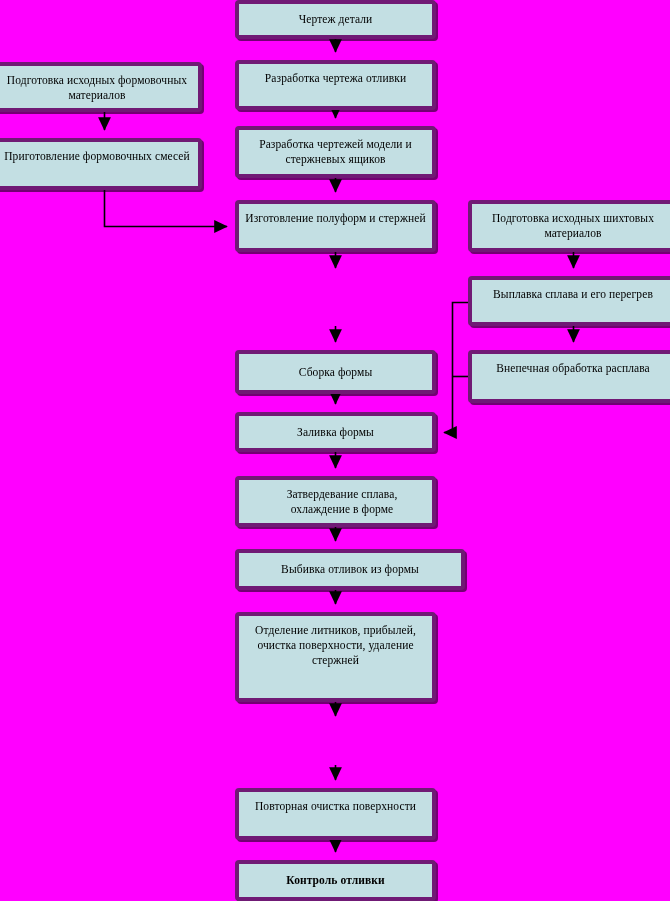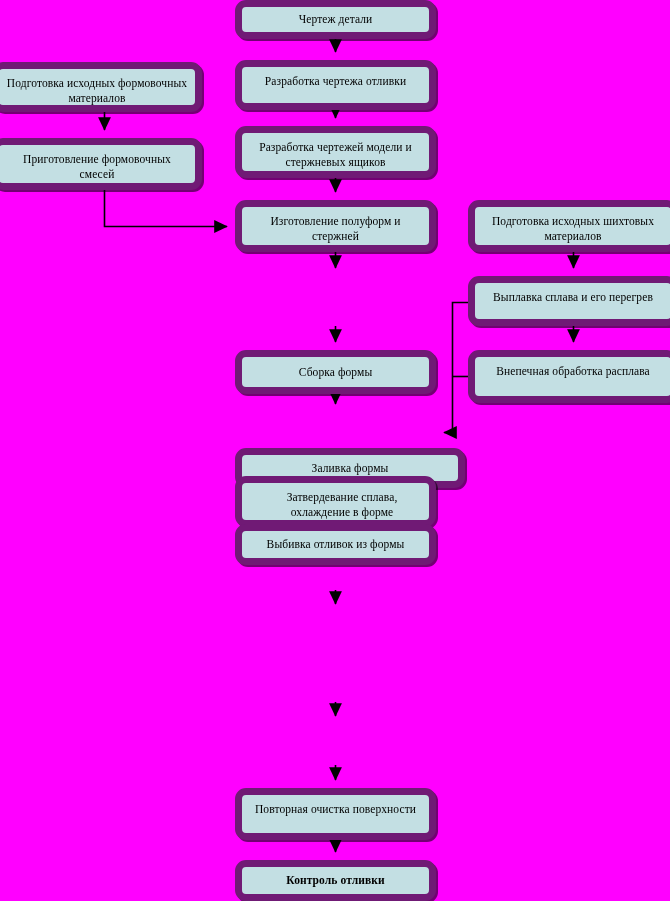--- a/index.html
+++ b/index.html
@@ -15,22 +15,22 @@
   }
   #canvas {
     position: relative;
     width: 670px;
     height: 901px;
   }
   .node {
     position: absolute;
     box-sizing: border-box;
     background: #c3dfe3;
-    border: 7px solid #701a75;
-    border-radius: 11px;
+    border: 4px solid #701a75;
+    border-radius: 4px;
     box-shadow: 2px 2px 0 0 rgba(0,0,0,0.55);
     display: flex;
     align-items: center;
     justify-content: center;
     text-align: center;
     padding: 2px 6px;
     font-size: 11.5px;
     line-height: 15px;
     color: #000000;
     letter-spacing: 0.1px;
@@ -113,32 +113,35 @@
 
   <div class="node align-top" style="left:235px; top:200px; width:201px; height:52px;">
     <span>Изготовление полуформ и стержней</span>
   </div>
 
 
   <div class="node" style="left:235px; top:350px; width:201px; height:44px;">
     <span>Сборка формы</span>
   </div>
 
-  <div class="node" style="left:235px; top:412px; width:230px; height:40px;margin-top:36px;">
+  <div class="node" style="left:235px; top:412px; width:201px; height:40px;">
     <span>Заливка формы</span>
   </div>
 
   <div class="node align-top" style="left:235px; top:476px; width:201px; height:51px;padding-left:19px;">
     <span>Затвердевание сплава, охлаждение в форме</span>
   </div>
 
-  <div class="node" style="left:235px; top:524px; width:201px; height:41px;">
+  <div class="node" style="left:235px; top:549px; width:230px; height:41px;">
     <span>Выбивка отливок из формы</span>
   </div>
 
+  <div class="node align-top" style="left:235px; top:612px; width:201px; height:90px;">
+    <span>Отделение литников, прибылей, очистка поверхности, удаление стержней</span>
+  </div>
 
 
   <div class="node align-top" style="left:235px; top:788px; width:201px; height:52px;">
     <span>Повторная очистка поверхности</span>
   </div>
 
   <div class="node" style="left:235px; top:860px; width:201px; height:41px;font-weight:bold;">
     <span>Контроль отливки</span>
   </div>
 

